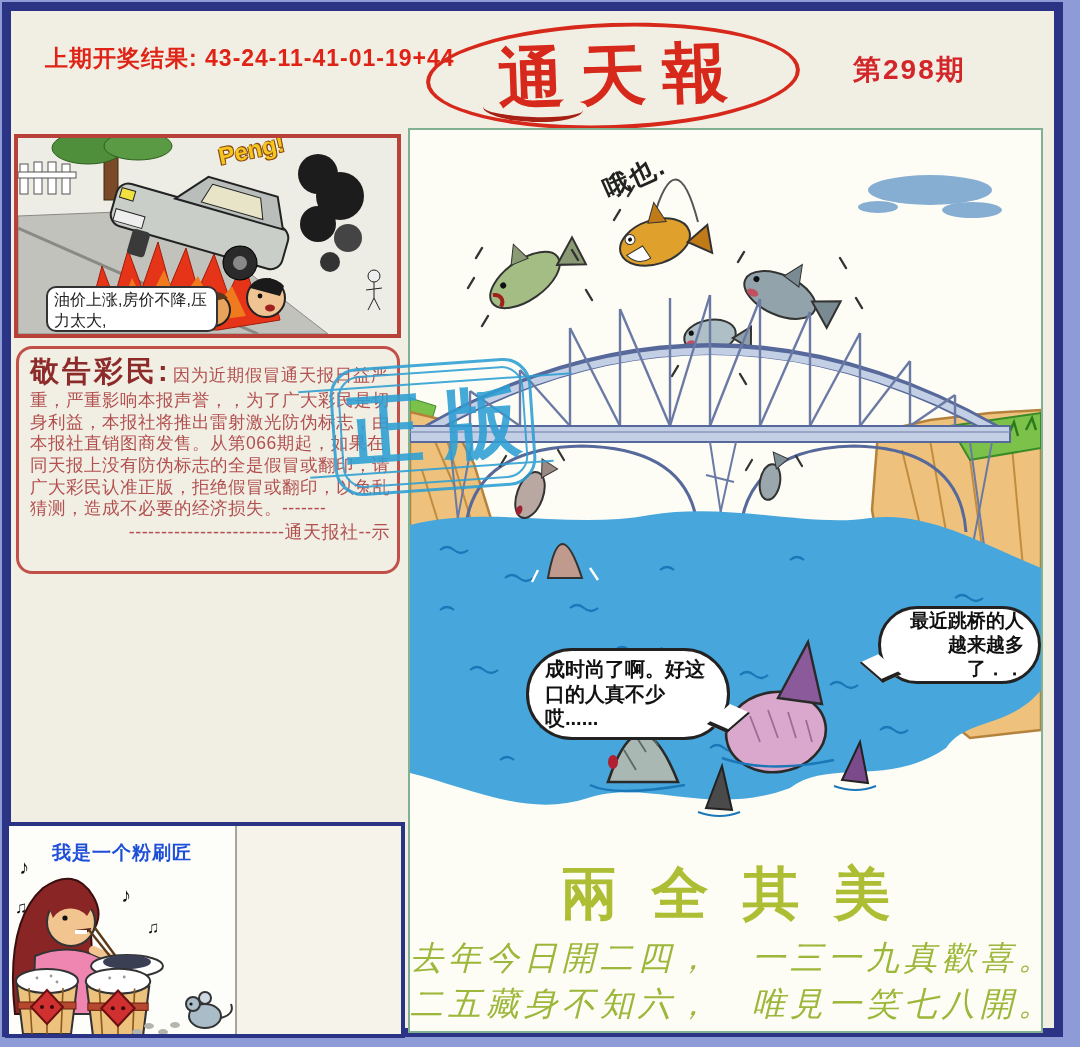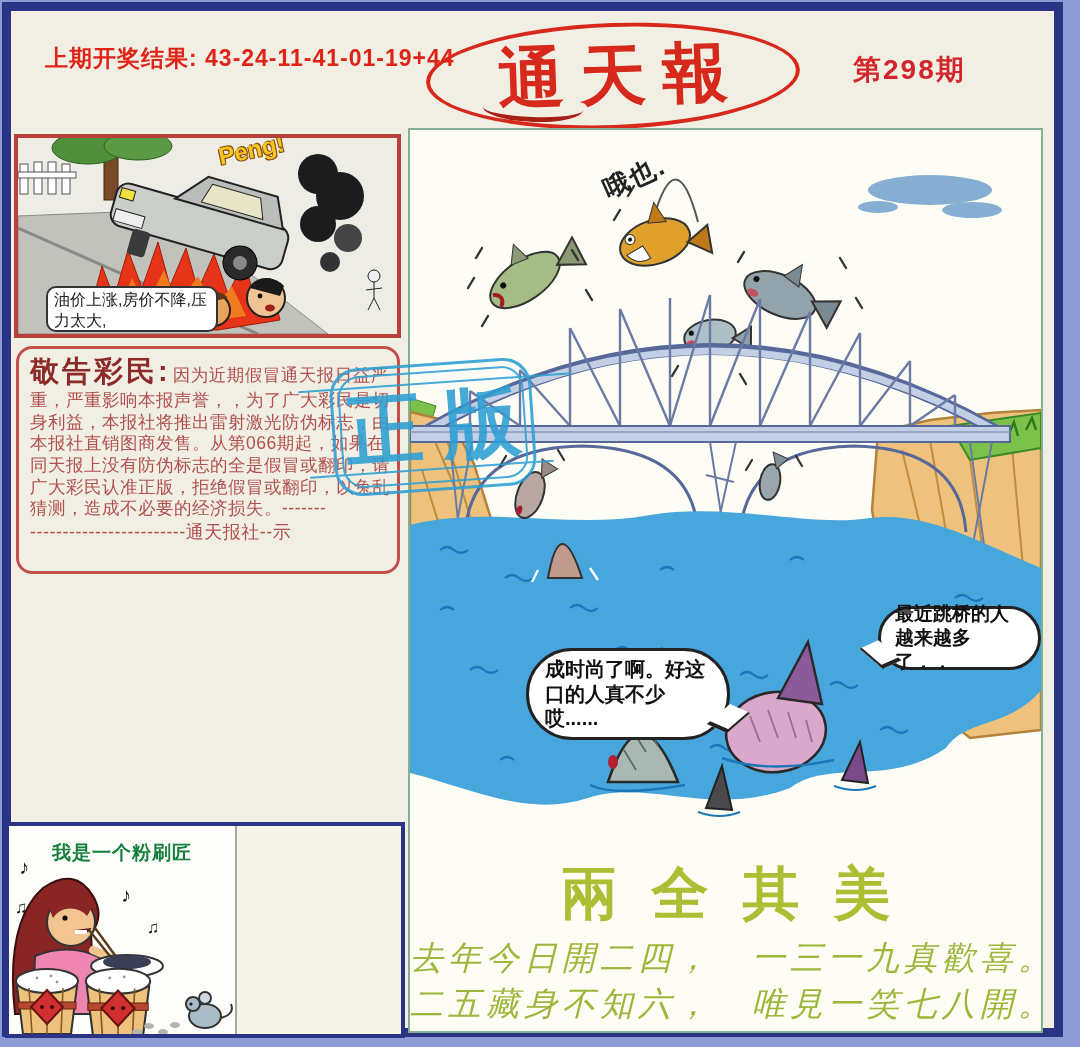--- a/index.html
+++ b/index.html
@@ -45,21 +45,21 @@
     text-shadow:1px 1px 0 #8a4a10,-1px 1px 0 #8a4a10,1px -1px 0 #8a4a10;
   }
   
   .notice{
     left:5px;top:335px;width:384px;height:228px;box-sizing:border-box;
     border:3px solid #c2504a;border-radius:16px;
     padding:5px 7px 4px 11px;overflow:hidden;
     color:#b25050;font-size:17.5px;line-height:1.24;letter-spacing:0.5px;
   }
   .notice .nh{font-size:29px;font-weight:bold;color:#8d2b2b;letter-spacing:3px;margin-right:2px;}
-  .notice .nsig{text-align:left;font-size:18px;margin-top:1px;}
+  .notice .nsig{text-align:right;font-size:18px;margin-top:1px;}
   
   .main-panel{
     left:397px;top:117px;width:635px;height:905px;box-sizing:border-box;
     border:2px solid #82b092;background:#fdfdf6;overflow:hidden;
   }
   .scene{position:absolute;left:0;top:0;}
   .exclaim{
     position:absolute;left:192px;top:30px;font-size:26px;font-weight:bold;color:#222;
     transform:rotate(-24deg);letter-spacing:2px;
   }
@@ -71,22 +71,22 @@
   .bubble-left{
     left:116px;top:518px;width:204px;height:92px;border-radius:48px;
     font-size:20px;line-height:1.22;padding:8px 16px;
   }
   .bubble-left:after{
     content:"";position:absolute;right:-16px;bottom:8px;width:26px;height:18px;
     background:#fff;border-right:3px solid #222;border-bottom:3px solid #222;
     transform:skewX(-40deg) rotate(18deg);
   }
   .bubble-right{
-    left:468px;top:476px;width:163px;height:64px;border-radius:44px;
-    font-size:19px;line-height:1.25;padding:6px 14px;
+    left:468px;top:476px;width:163px;height:78px;border-radius:44px;
+    font-size:19px;line-height:1.25;padding:6px 14px;text-align:right;
   }
   .bubble-right:after{
     content:"";position:absolute;left:-14px;bottom:2px;width:24px;height:18px;
     background:#fff;border-left:3px solid #222;border-bottom:3px solid #222;
     transform:skewX(40deg) rotate(-18deg);
   }
   .headline{
     position:absolute;left:0;top:726px;width:100%;text-align:center;
     font-family:"Liberation Serif",serif;font-weight:bold;
     font-size:57px;color:#adbe35;letter-spacing:34px;text-indent:34px;white-space:nowrap;
@@ -115,21 +115,21 @@
   .stamp:after{content:"";position:absolute;left:-28px;right:-20px;bottom:18px;border-top:2px solid #2d9fd4;}
   
   .bottom-box{
     left:-6px;top:811px;width:400px;height:216px;box-sizing:border-box;
     border:4px solid #2b3484;background:#fdfdfa;display:flex;z-index:20;
   }
   .bp-left{width:226px;position:relative;border-right:2px solid #a5a59b;overflow:hidden;}
   .bp-right{flex:1;background:#f6f3ea;}
   .bp-title{
     position:absolute;left:0;top:14px;width:100%;text-align:center;
-    font-size:19px;font-weight:bold;color:#15803d;letter-spacing:1px;
+    font-size:19px;font-weight:bold;color:#1d4ed8;letter-spacing:1px;
   }
   .note{position:absolute;font-size:20px;color:#111;}
 </style>
 </head>
 <body>
 
 <div class="page">
 
   <div class="abs results">上期开奖结果: 43-24-11-41-01-19+44</div>
   <div class="abs masthead">

